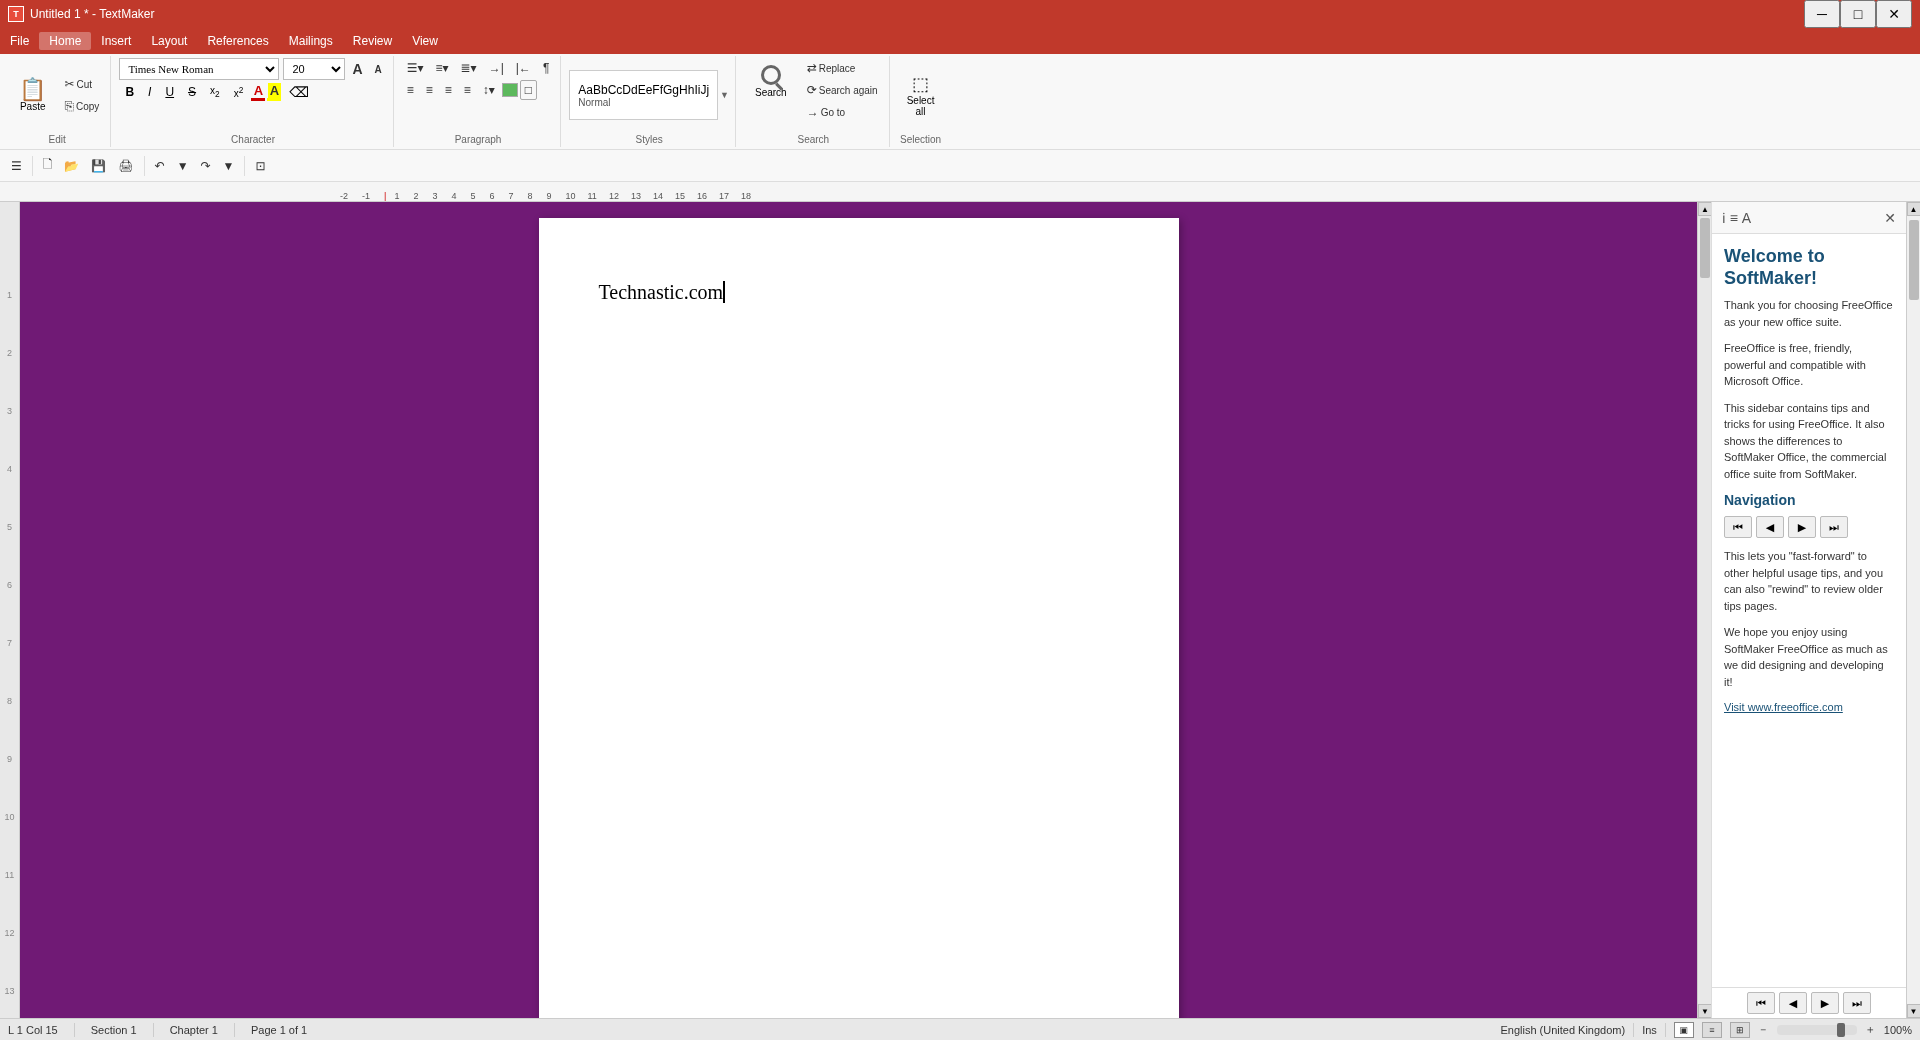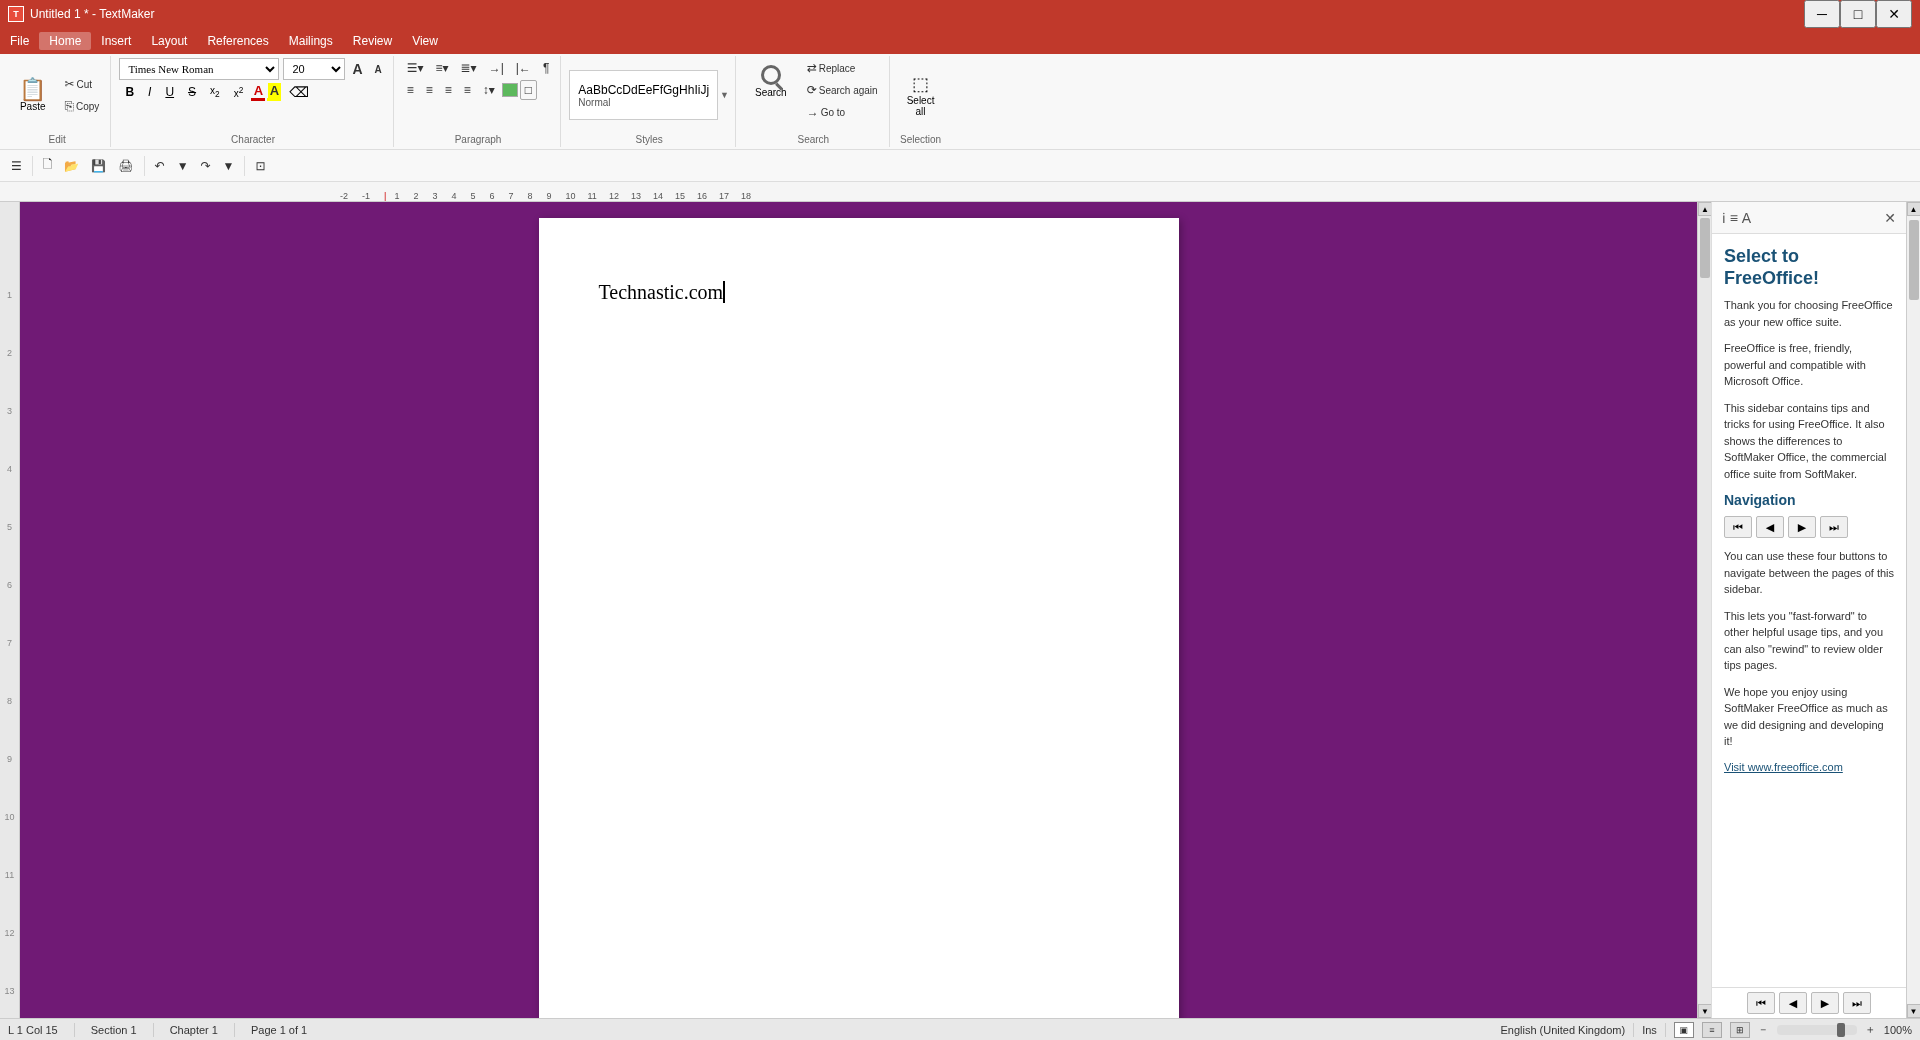--- a/index.html
+++ b/index.html
@@ -649,32 +649,31 @@
 
   <div id="right-sidebar">
     <div id="right-sidebar-header">
       <button class="sidebar-icon-btn">ℹ</button>
       <button class="sidebar-icon-btn">≡</button>
       <button class="sidebar-icon-btn">A</button>
       <span style="flex:1;"></span>
       <button class="sidebar-icon-btn">✕</button>
     </div>
     <div id="right-sidebar-content">
-      <h2>Select to FreeOffice!</h2>
+      <h2>Welcome to SoftMaker!</h2>
       <p>Thank you for choosing FreeOffice as your new office suite.</p>
       <p>FreeOffice is free, friendly, powerful and compatible with Microsoft Office.</p>
       <p>This sidebar contains tips and tricks for using FreeOffice. It also shows the differences to SoftMaker Office, the commercial office suite from SoftMaker.</p>
       <h3>Navigation</h3>
       <div class="nav-buttons">
         <button class="nav-btn">⏮</button>
         <button class="nav-btn">◀</button>
         <button class="nav-btn">▶</button>
         <button class="nav-btn">⏭</button>
       </div>
-      <p>You can use these four buttons to navigate between the pages of this sidebar.</p>
       <p>This lets you "fast-forward" to other helpful usage tips, and you can also "rewind" to review older tips pages.</p>
       <p>We hope you enjoy using SoftMaker FreeOffice as much as we did designing and developing it!</p>
       <a href="#" style="font-size:11px;color:#1a5276;">Visit www.freeoffice.com</a>
     </div>
 
     <div style="border-top:1px solid #ddd;padding:4px;display:flex;justify-content:center;gap:4px;">
       <button class="nav-btn">⏮</button>
       <button class="nav-btn">◀</button>
       <button class="nav-btn">▶</button>
       <button class="nav-btn">⏭</button>

